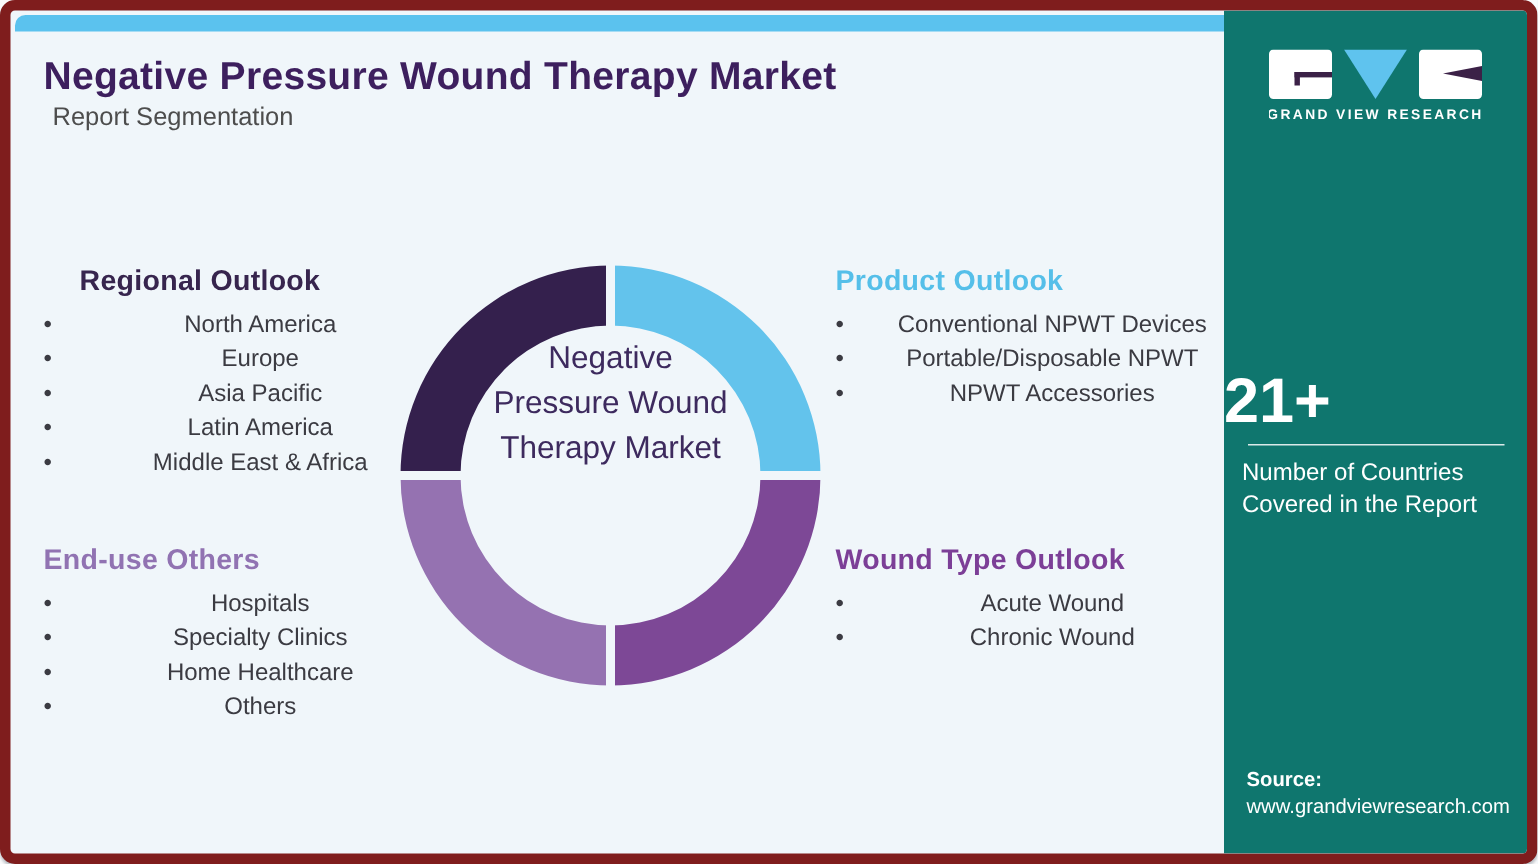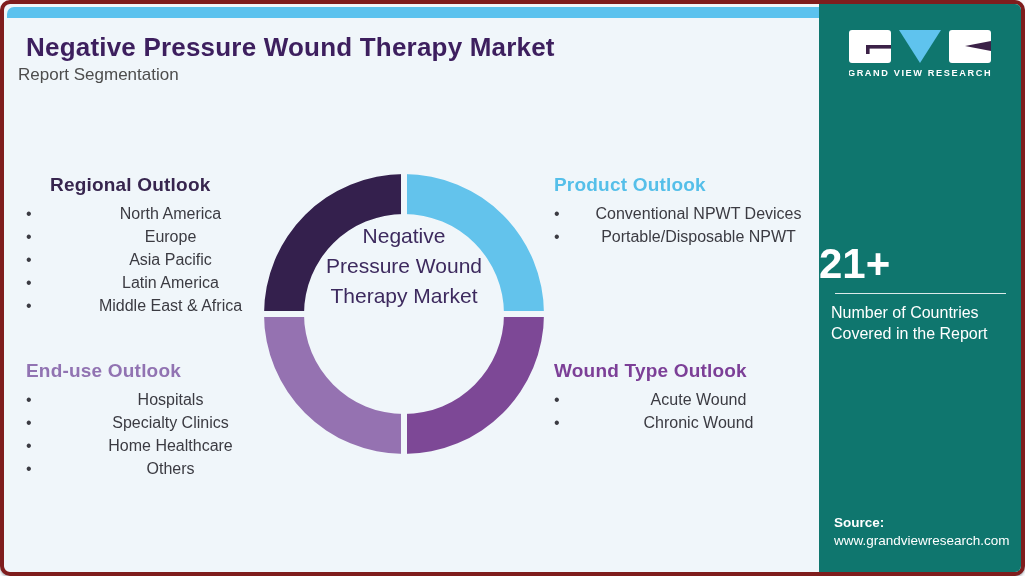--- a/index.html
+++ b/index.html
@@ -4,37 +4,37 @@
 <style>
   html,body{margin:0;padding:0;}
   body{
     width:1025px;height:576px;position:relative;
     font-family:"Liberation Sans", sans-serif;
     background:#fafbfc;
   }
   .card{
     position:absolute;inset:0;
     background:#f0f6fa;
-    border:4px solid #7f1d1d;
+    border:7px solid #7f1d1d;
     border-radius:10px;
     box-sizing:border-box;
     overflow:hidden;
     box-shadow:0 2px 2px rgba(110,120,130,.45);
   }
   .topbar{
     position:absolute;top:3px;left:3px;width:818px;height:11px;
     background:#5bc2ee;border-radius:7px 0 0 0;
   }
   
   .page-title{
     position:absolute;left:22px;top:28px;
     font-size:26px;font-weight:bold;color:#3d1f5e;letter-spacing:.2px;
   }
   .page-subtitle{
-    position:absolute;left:14px;top:61px;
+    position:absolute;left:28px;top:61px;
     font-size:17px;color:#4d4d4d;
   }
   
   .section{position:absolute;width:275px;}
   .section h2{
     margin:0 0 6px 0;font-size:19px;font-weight:bold;letter-spacing:.2px;
   }
   .section ul{list-style:none;margin:0;padding:0;}
   .section li{
     font-size:16px;color:#3b3b42;line-height:23px;position:relative;padding-left:14px;text-align:center;
@@ -85,34 +85,35 @@
     <ul>
       <li>North America</li>
       <li>Europe</li>
       <li>Asia Pacific</li>
       <li>Latin America</li>
       <li>Middle East &amp; Africa</li>
     </ul>
   </div>
 
   <div class="section sec-enduse">
-    <h2>End-use Outlook</h2>
+    <h2>End-use Others</h2>
     <ul>
       <li>Hospitals</li>
       <li>Specialty Clinics</li>
       <li>Home Healthcare</li>
       <li>Others</li>
     </ul>
   </div>
 
   <div class="section sec-product">
     <h2>Product Outlook</h2>
     <ul>
       <li>Conventional NPWT Devices</li>
       <li>Portable/Disposable NPWT</li>
+      <li>NPWT Accessories</li>
     </ul>
   </div>
 
   <div class="section sec-wound">
     <h2>Wound Type Outlook</h2>
     <ul>
       <li>Acute Wound</li>
       <li>Chronic Wound</li>
     </ul>
   </div>

